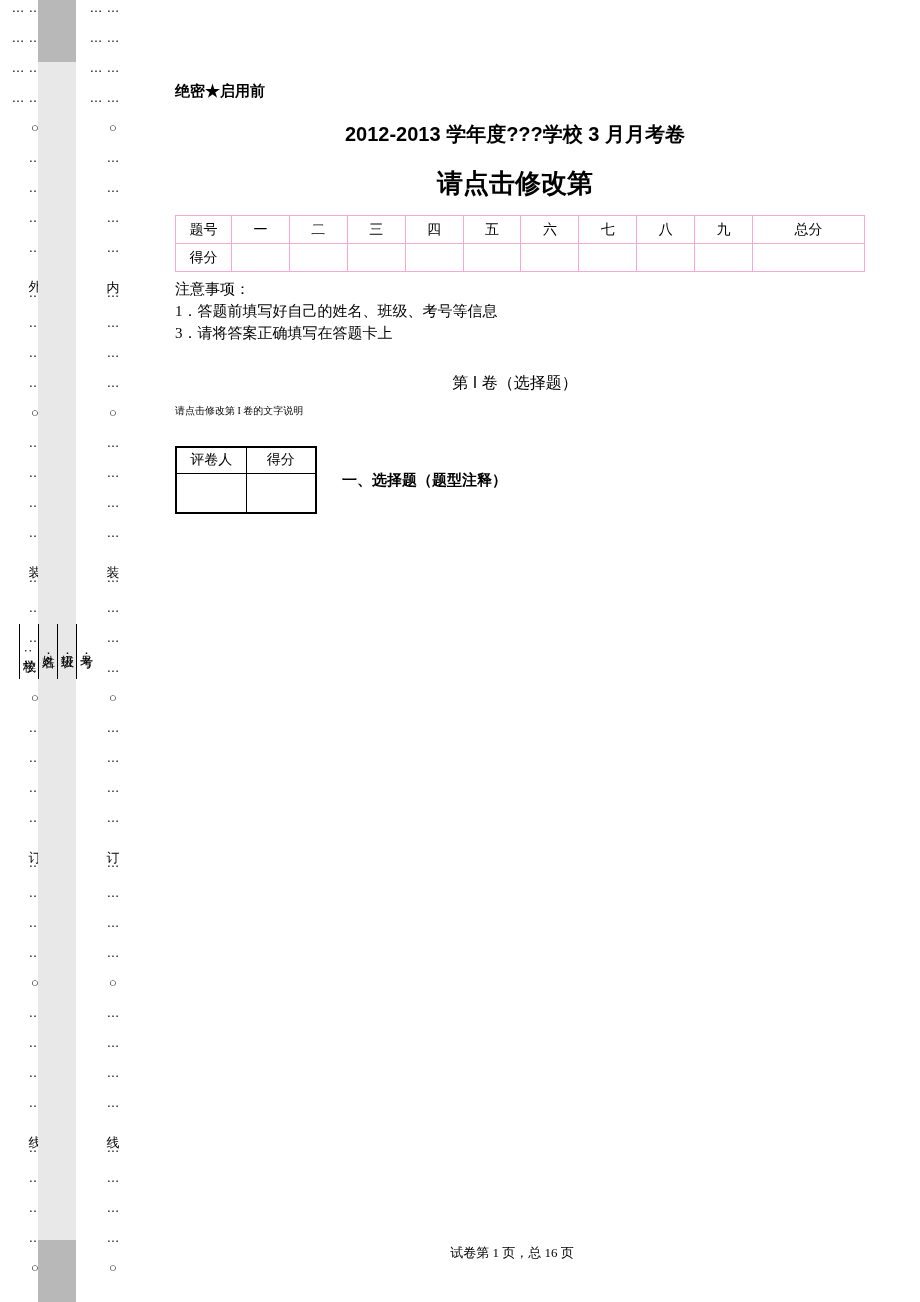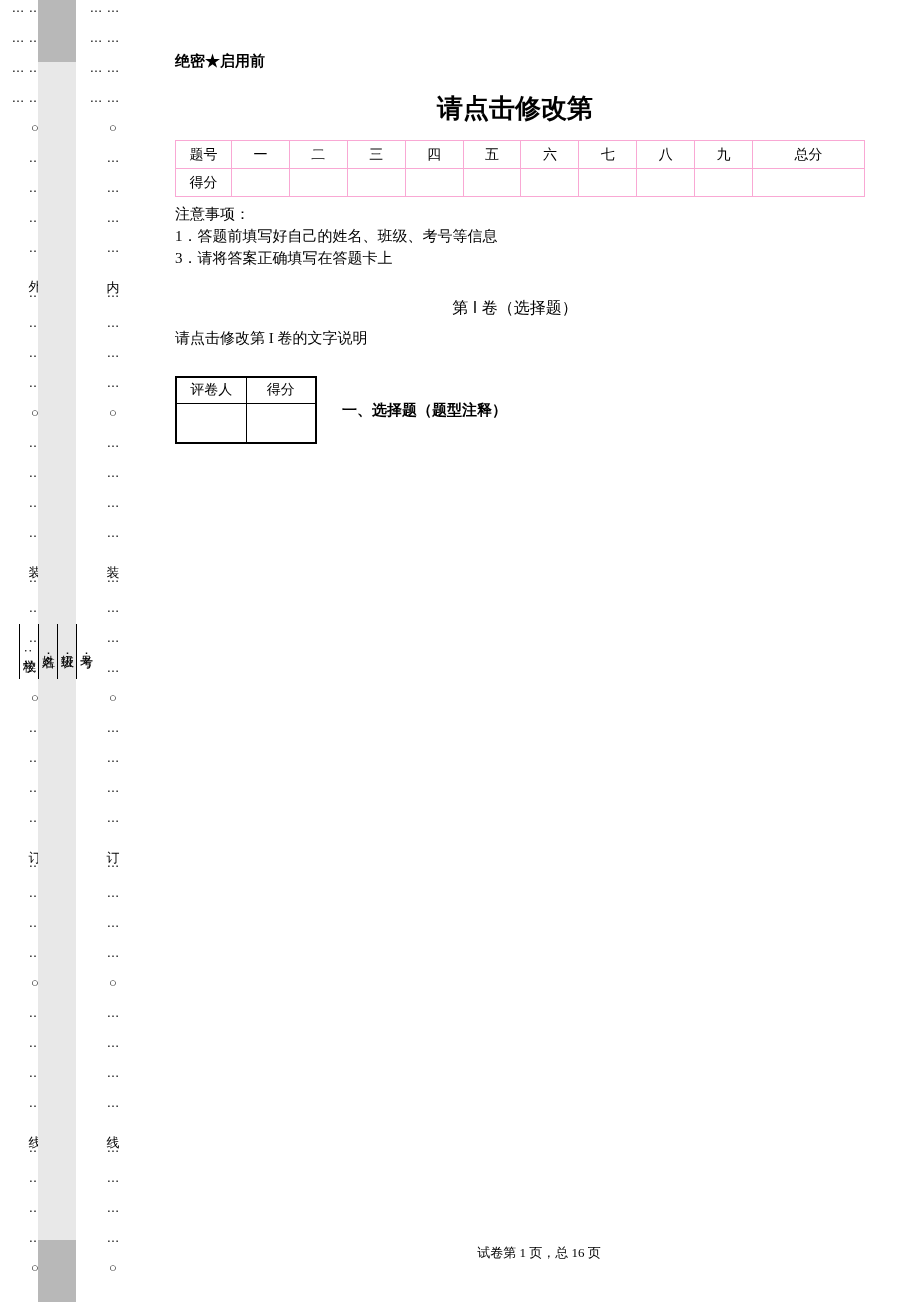--- a/index.html
+++ b/index.html
@@ -49,21 +49,21 @@
     .strip-inner { left: 96px; width: 18px; letter-spacing: 4px; }
     .dots-circle {
       font-family: sans-serif;
       letter-spacing: 0;
     }
     .content {
       position: absolute;
       left: 155px;
       top: 0;
       width: 740px;
-      padding: 52px 40px 50px 20px;
+      padding: 82px 40px 50px 20px;
     }
     .secret {
       font-size: 15px;
       font-weight: bold;
       margin-bottom: 20px;
     }
     .title1 {
       font-size: 20px;
       font-weight: bold;
       text-align: center;
@@ -97,21 +97,21 @@
     .notice { font-size: 15px; margin-bottom: 3px; }
     .notice-item { font-size: 15px; margin-bottom: 3px; }
     .section-title {
       text-align: center;
       font-size: 16px;
       margin-top: 30px;
       margin-bottom: 10px;
       font-family: "SimHei", "黑体", sans-serif;
     }
     .section-desc {
-      font-size: 15px;
+      font-size: 10px;
       margin-bottom: 28px;
     }
     .grader-row {
       display: flex;
       align-items: center;
       gap: 25px;
     }
     .grader-table {
       border-collapse: collapse;
       border: 2px solid #000;
@@ -125,21 +125,21 @@
     }
     .grader-table tr:last-child td { height: 40px; }
     .q-heading {
       font-size: 15px;
       font-family: "SimHei", "黑体", sans-serif;
       font-weight: bold;
     }
     .footer {
       position: absolute;
       bottom: 40px;
-      left: 169px;
+      left: 142px;
       width: 740px;
       text-align: center;
       font-size: 13px;
     }
     .vtxt {
       display: flex;
       flex-direction: column;
       align-items: center;
       height: 100%;
       justify-content: space-around;
@@ -168,20 +168,21 @@
     <span class="line"></span>
   </div>
 </div>
 
 <div class="vertical-strip strip-inner">
   <span class="dots-circle">… … … … ○ … … … … 内 … … … … ○ … … … … 装 … … … … ○ … … … … 订 … … … … ○ … … … … 线 … … … … ○ … … … …</span>
 </div>
 
 <div class="content">
   <div class="secret">绝密★启用前</div>
+  <div class="title1">2012-2013 学年度???学校 3 月月考卷</div>
   <div class="title2">请点击修改第</div>
 
   <table class="score-table">
     <tbody>
         <tr>
       <td>题号</td>
       <td>一</td>
       <td>二</td>
       <td>三</td>
       <td>四</td>

